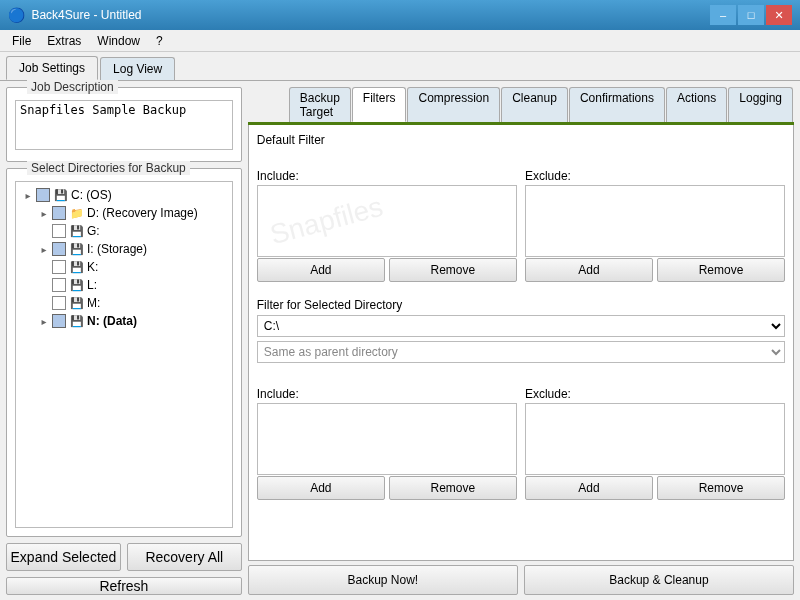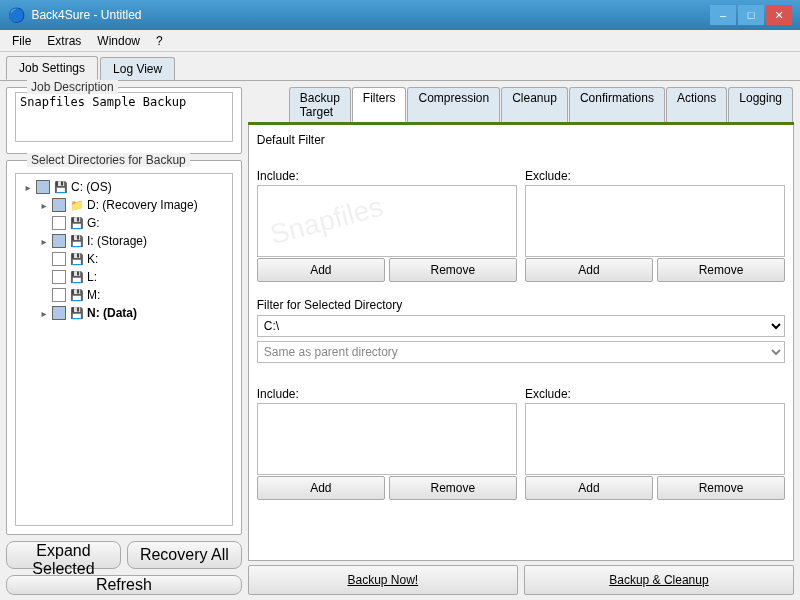--- a/index.html
+++ b/index.html
@@ -116,20 +116,21 @@
       position: absolute;
       top: -8px;
       left: 20px;
       background: #f0f0f0;
       padding: 0 4px;
       font-size: 12px;
       color: #333;
     }
 
     .job-desc-box {
+      margin-top: 8px;
     }
     .job-desc-textarea {
       width: 100%;
       height: 50px;
       border: 1px solid #bbb;
       resize: none;
       font-size: 12px;
       padding: 2px 4px;
       background: white;
     }
@@ -210,22 +211,22 @@
     .btn-row {
       display: flex;
       gap: 6px;
     }
     .btn {
       flex: 1;
       height: 28px;
       border: 1px solid #aaa;
       background: linear-gradient(to bottom, #f8f8f8, #e0e0e0);
       cursor: pointer;
-      font-size: 16px;
-      border-radius: 8px;
+      font-size: 14px;
+      border-radius: 2px;
     }
     .btn:disabled { color: #aaa; cursor: default; }
 
     
     .right-panel {
       flex: 1;
       display: flex;
       flex-direction: column;
     }
 
@@ -345,21 +346,20 @@
       margin-top: 4px;
     }
     .action-btn {
       flex: 1;
       height: 30px;
       border: 1px solid #aaa;
       background: linear-gradient(to bottom, #f8f8f8, #e0e0e0);
       cursor: pointer;
       font-size: 12px;
       border-radius: 2px;
-      text-decoration: underline;
     }
   </style>
 </head>
 <body>
 
 <div class="title-bar">
   <div class="title-bar-left">
     <span style="font-size:14px;">🔵</span>
     <span class="title-bar-title">Back4Sure - Untitled</span>
   </div>

